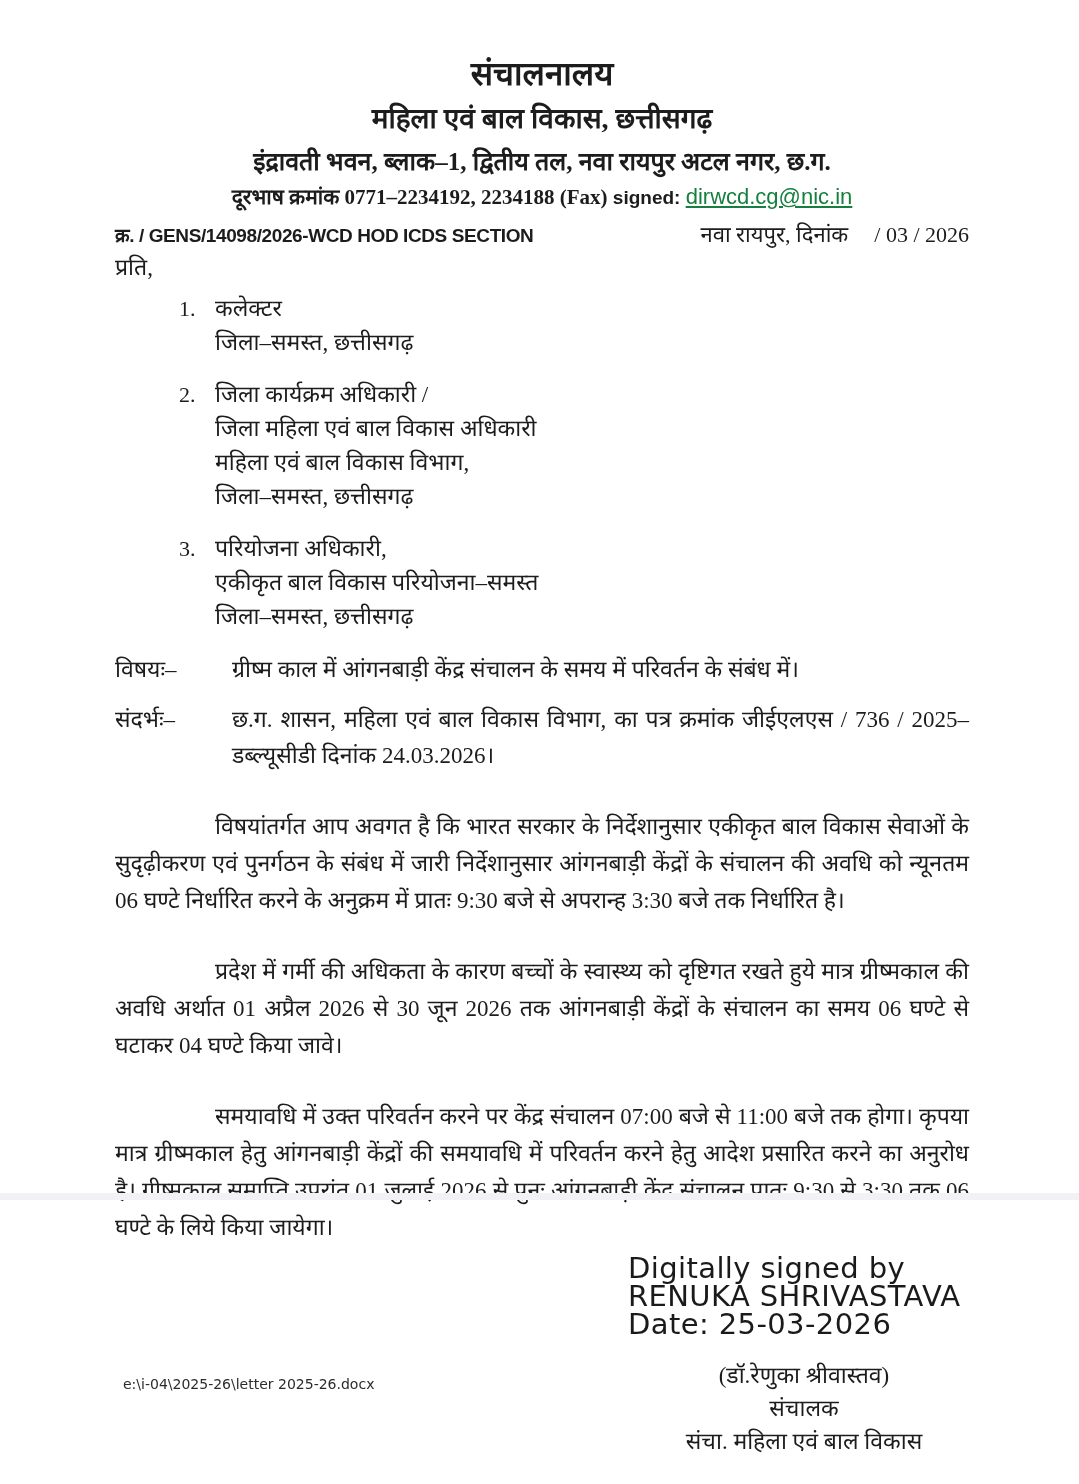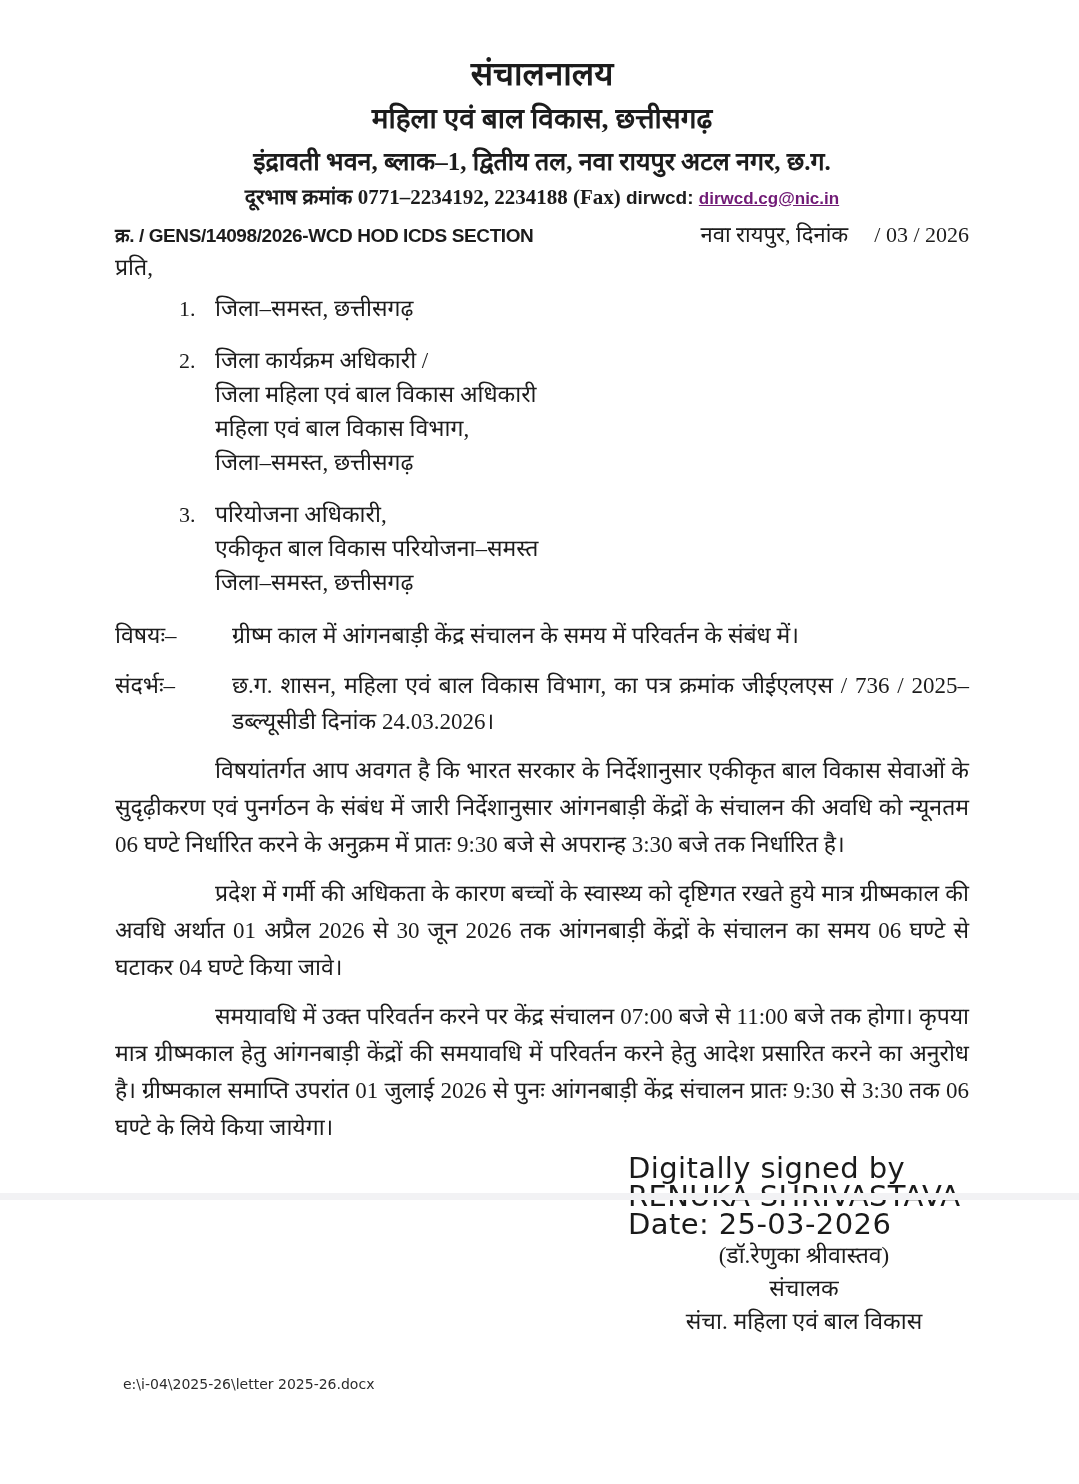--- a/index.html
+++ b/index.html
@@ -18,21 +18,21 @@
   }
   
   .letterhead { text-align: center; }
   .lh-title   { font-size: 33px; font-weight: 700; line-height: 1.15; }
   .lh-sub     { font-size: 28px; font-weight: 700; margin-top: 4px; }
   .lh-addr    { font-size: 25px; font-weight: 600; margin-top: 7px; }
   .lh-phone   { font-size: 21px; font-weight: 600; margin-top: 5px; }
   .email-label { font-family: "Liberation Sans", sans-serif; font-weight: 700; font-size: 19px; }
   .email-link {
     font-family: "Liberation Sans", sans-serif;
-    color: #701a75; font-weight: 700; font-size: 17px;
+    color: #15803d; font-weight: 400; font-size: 22px;
     text-decoration: underline; cursor: pointer;
   }
   
   .ref-row {
     display: flex; justify-content: space-between; align-items: baseline;
     margin-top: 8px;
   }
   .ref-no {
     font-family: "Liberation Sans", sans-serif;
     font-size: 19px; font-weight: 600; letter-spacing: -0.4px;
@@ -46,33 +46,33 @@
   .addr-num  { width: 36px; font-size: 22px; line-height: 34px; }
   .addr-lines { font-size: 23px; line-height: 34px; }
   .addr-lines span { display: block; }
   
   .meta-row { display: flex; margin-top: 14px; gap: 13px; }
   .meta-label { width: 104px; flex: 0 0 104px; font-size: 23px; line-height: 36px; }
   .meta-text  { flex: 1; font-size: 23px; line-height: 36px; }
   .meta-text.justify { text-align: justify; }
   
   .body-para {
-    margin: 12px 0 0 0;
+    margin: 34px 0 0 0;
     font-size: 23px; line-height: 37px;
     text-align: justify; text-indent: 100px;
   }
   
   .signature { margin-top: 8px; margin-left: 513px; width: 352px; }
   .digital-sig {
     font-family: "DejaVu Sans", sans-serif;
     font-size: 29px; line-height: 28px; letter-spacing: 0.4px;
     color: #1a1a1a;
   }
   .sig-hindi { text-align: center; font-size: 23px; line-height: 33px; }
-  .sig-name { margin-top: 1px; }
+  .sig-name { margin-top: 21px; }
   
   .footer-path {
     position: absolute; left: 123px; top: 1376px;
     font-family: "DejaVu Sans", sans-serif;
     font-size: 14px; color: #2b2b2b;
   }
   .bottom-bar {
     position: absolute; left: 0; bottom: 0;
     width: 1079px; height: 7px; background: #f2f2f4;
   }
@@ -80,37 +80,38 @@
 </head>
 <body>
 
 <div class="page">
 
   <div class="letterhead">
     <div class="lh-title">संचालनालय</div>
     <div class="lh-sub">महिला एवं बाल विकास, छत्तीसगढ़</div>
     <div class="lh-addr">इंद्रावती भवन, ब्लाक–1, द्वितीय तल, नवा रायपुर अटल नगर, छ.ग.</div>
     <div class="lh-phone">
-      <span>दूरभाष क्रमांक 0771–2234192, 2234188 (Fax) </span><span class="email-label">dirwcd: </span><a class="email-link">dirwcd.cg@nic.in</a>
+      <span>दूरभाष क्रमांक 0771–2234192, 2234188 (Fax) </span><span class="email-label">signed: </span><a class="email-link">dirwcd.cg@nic.in</a>
     </div>
   </div>
 
   <div class="ref-row">
     <span class="ref-no">क्र. / GENS/14098/2026-WCD HOD ICDS SECTION</span>
     <span class="ref-date">
       <span>नवा रायपुर, दिनांक</span><span class="gap"></span><span>/ 03 / 2026</span>
     </span>
   </div>
 
   <div class="salutation">प्रति,</div>
 
   <div class="addressees">
     <div class="addr-item">
       <span class="addr-num">1.</span>
       <span class="addr-lines">
+        <span>कलेक्टर</span>
         <span>जिला–समस्त, छत्तीसगढ़</span>
       </span>
     </div>
     <div class="addr-item">
       <span class="addr-num">2.</span>
       <span class="addr-lines">
         <span>जिला कार्यक्रम अधिकारी /</span>
         <span>जिला महिला एवं बाल विकास अधिकारी</span>
         <span>महिला एवं बाल विकास विभाग,</span>
         <span>जिला–समस्त, छत्तीसगढ़</span>

